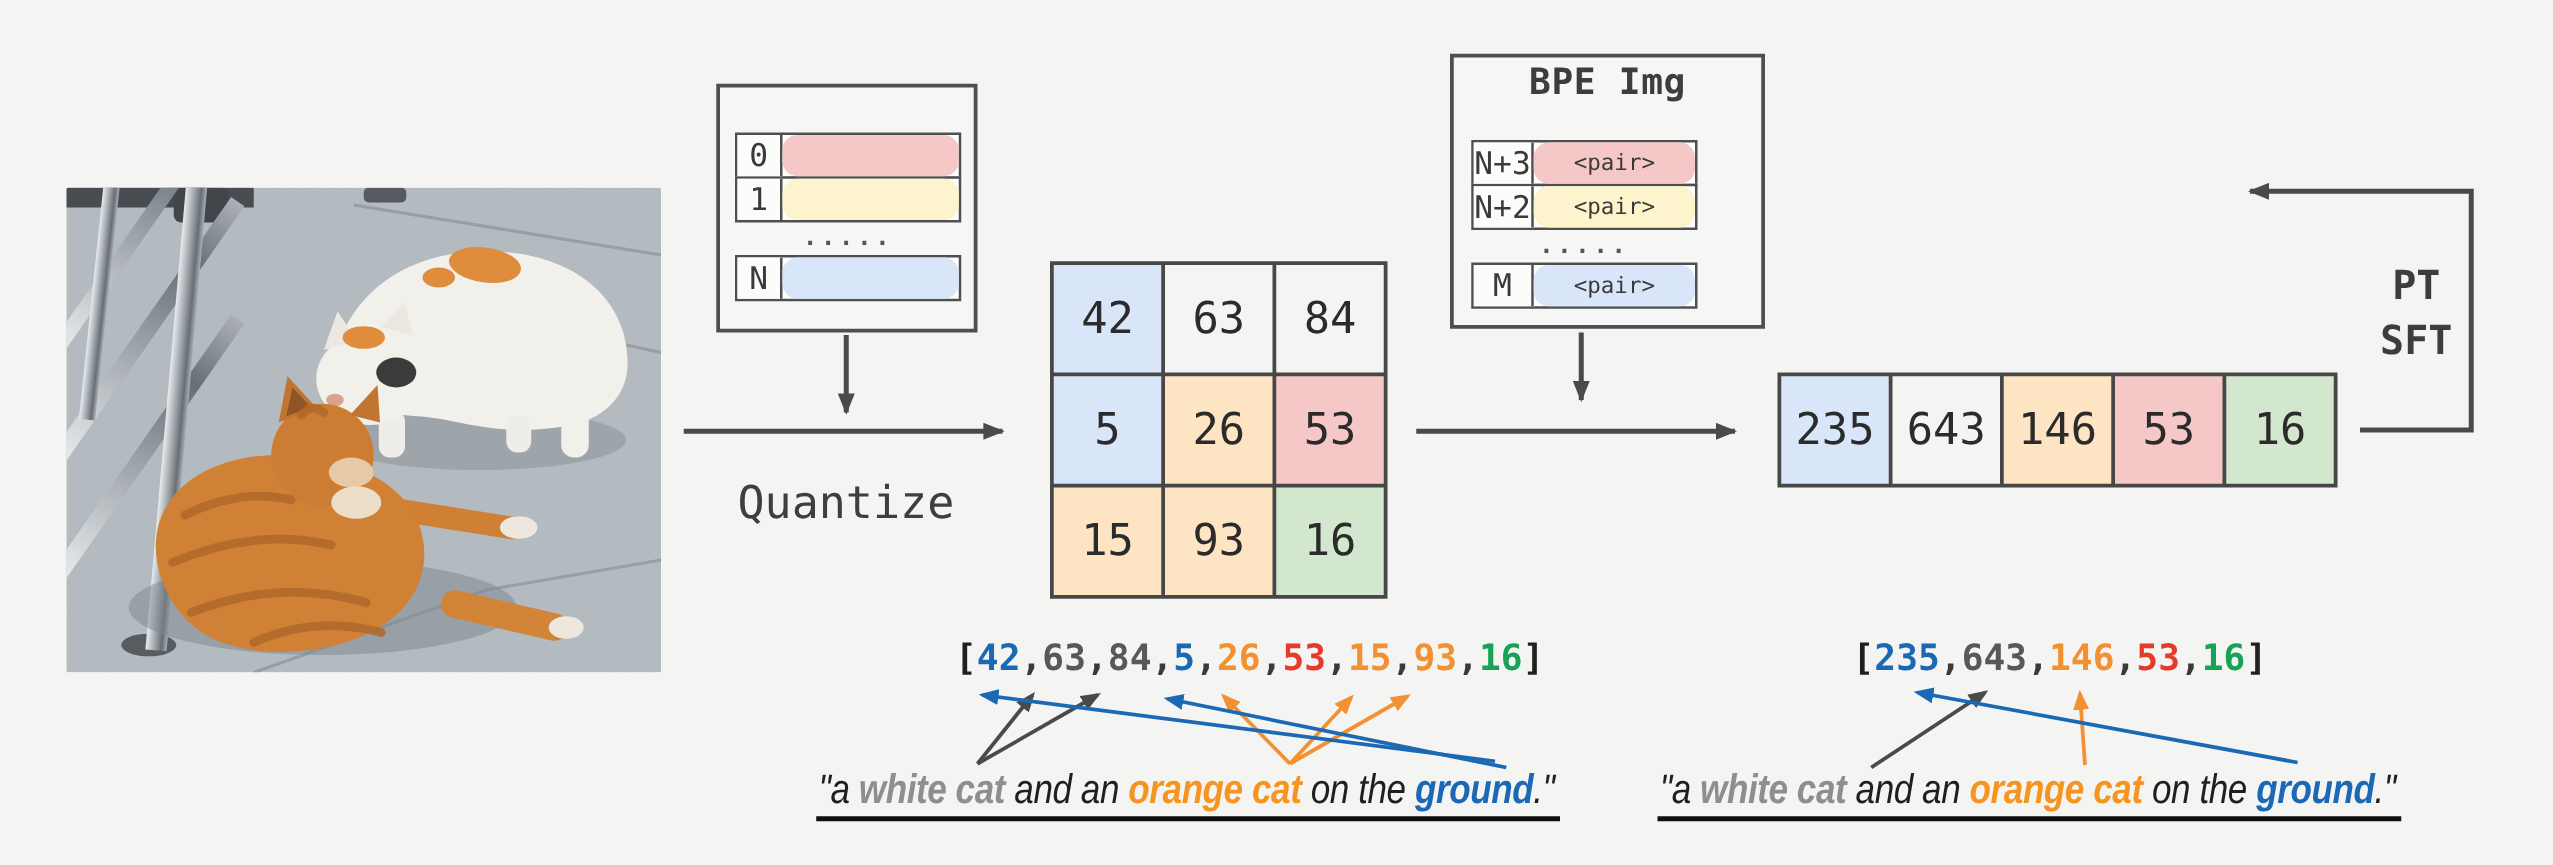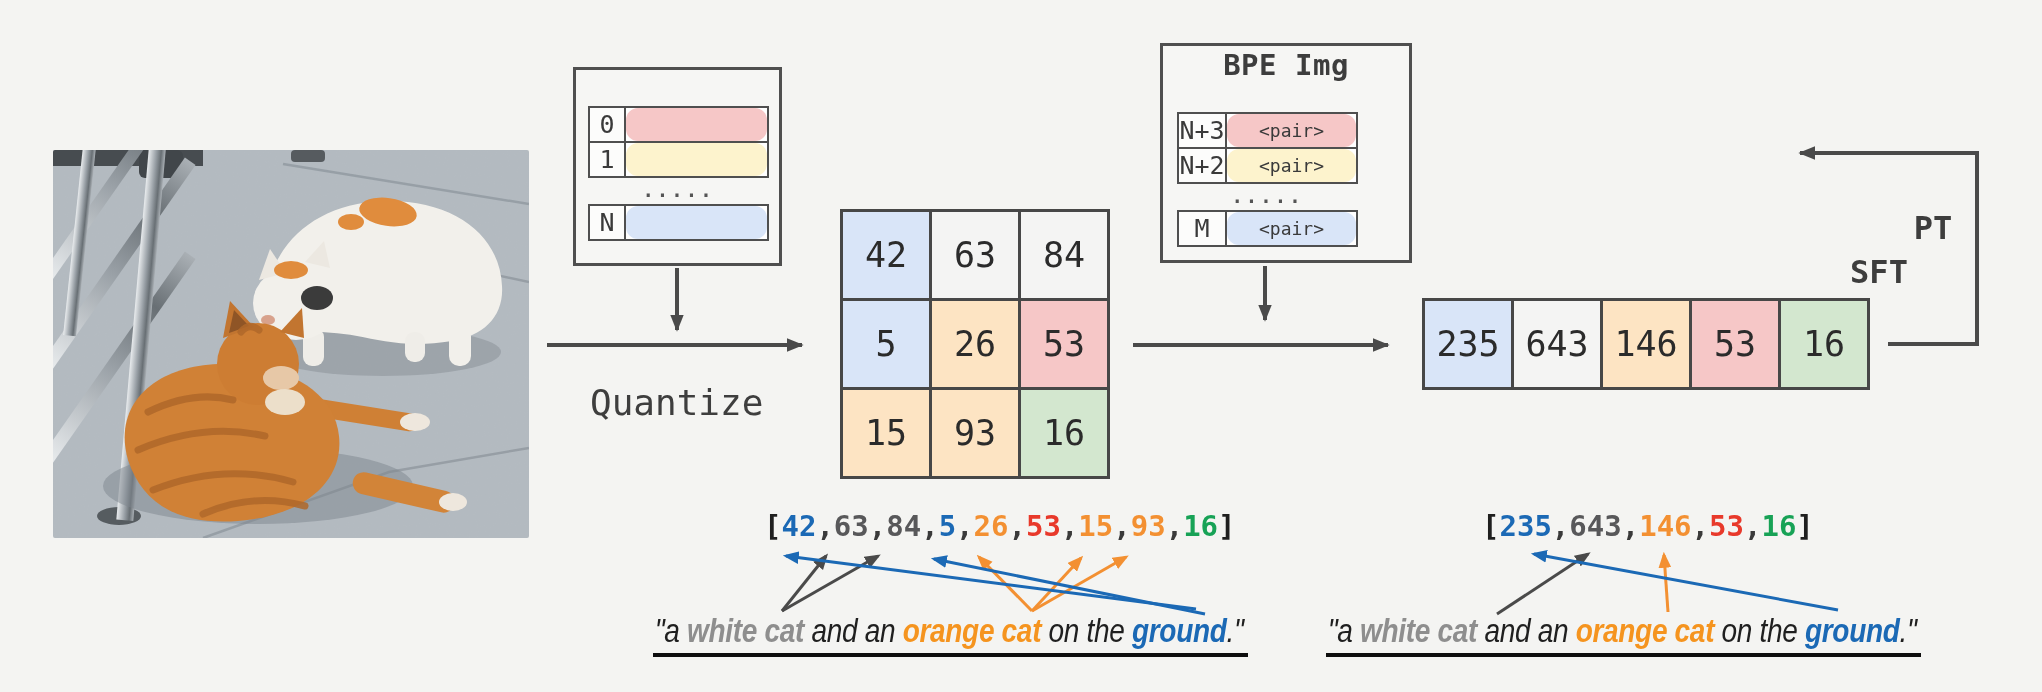--- a/index.html
+++ b/index.html
@@ -201,21 +201,21 @@
   <div class="tgrid trow" id="trow">
       <div class="tcell" style="background: rgb(217, 229, 248);">235</div>
       <div class="tcell" style="background: rgb(244, 244, 243);">643</div>
       <div class="tcell" style="background: rgb(253, 228, 195);">146</div>
       <div class="tcell" style="background: rgb(246, 199, 199);">53</div>
       <div class="tcell" style="background: rgb(211, 231, 207);">16</div>
     </div>
 
   <div class="flowlabel" style="left:590px;top:350px;margin-top:32px;">Quantize</div>
   <div class="ptsft" style="left:1873px;top:209px;">PT</div>
-  <div class="ptsft" style="left:1819px;top:253px;">SFT</div>
+  <div class="ptsft" style="left:1873px;top:253px;">SFT</div>
 
   <div class="tokarray a1" id="arr1"><span style="color: rgb(31, 31, 31);">[</span><span style="color: rgb(27, 105, 181);">42</span><span style="color: rgb(58, 58, 58);">,</span><span style="color: rgb(88, 88, 90);">63</span><span style="color: rgb(58, 58, 58);">,</span><span style="color: rgb(88, 88, 90);">84</span><span style="color: rgb(58, 58, 58);">,</span><span style="color: rgb(27, 105, 181);">5</span><span style="color: rgb(58, 58, 58);">,</span><span style="color: rgb(243, 144, 50);">26</span><span style="color: rgb(58, 58, 58);">,</span><span style="color: rgb(232, 57, 43);">53</span><span style="color: rgb(58, 58, 58);">,</span><span style="color: rgb(243, 144, 50);">15</span><span style="color: rgb(58, 58, 58);">,</span><span style="color: rgb(243, 144, 50);">93</span><span style="color: rgb(58, 58, 58);">,</span><span style="color: rgb(23, 162, 86);">16</span><span style="color: rgb(31, 31, 31);">]</span></div>
   <div class="tokarray a2" id="arr2"><span style="color: rgb(31, 31, 31);">[</span><span style="color: rgb(27, 105, 181);">235</span><span style="color: rgb(58, 58, 58);">,</span><span style="color: rgb(88, 88, 90);">643</span><span style="color: rgb(58, 58, 58);">,</span><span style="color: rgb(243, 144, 50);">146</span><span style="color: rgb(58, 58, 58);">,</span><span style="color: rgb(232, 57, 43);">53</span><span style="color: rgb(58, 58, 58);">,</span><span style="color: rgb(23, 162, 86);">16</span><span style="color: rgb(31, 31, 31);">]</span></div>
 
   <div class="caption cap1" id="cap1"><span style="color: rgb(31, 31, 31);">"a </span><span class="b" style="color: rgb(142, 142, 142);">white cat</span><span style="color: rgb(31, 31, 31);"> and an </span><span class="b" style="color: rgb(245, 148, 31);">orange cat</span><span style="color: rgb(31, 31, 31);"> on the </span><span class="b" style="color: rgb(27, 105, 181);">ground</span><span style="color: rgb(31, 31, 31);">."</span></div>
   <div class="caption cap2" id="cap2"><span style="color: rgb(31, 31, 31);">"a </span><span class="b" style="color: rgb(142, 142, 142);">white cat</span><span style="color: rgb(31, 31, 31);"> and an </span><span class="b" style="color: rgb(245, 148, 31);">orange cat</span><span style="color: rgb(31, 31, 31);"> on the </span><span class="b" style="color: rgb(27, 105, 181);">ground</span><span style="color: rgb(31, 31, 31);">."</span></div>
 
   <svg class="overlay" width="2042" height="692" viewBox="0 0 2042 692">
     <defs>
       <marker id="mDark" viewBox="0 0 10 8" refX="9" refY="4" markerWidth="17" markerHeight="14" orient="auto" markerUnits="userSpaceOnUse">

